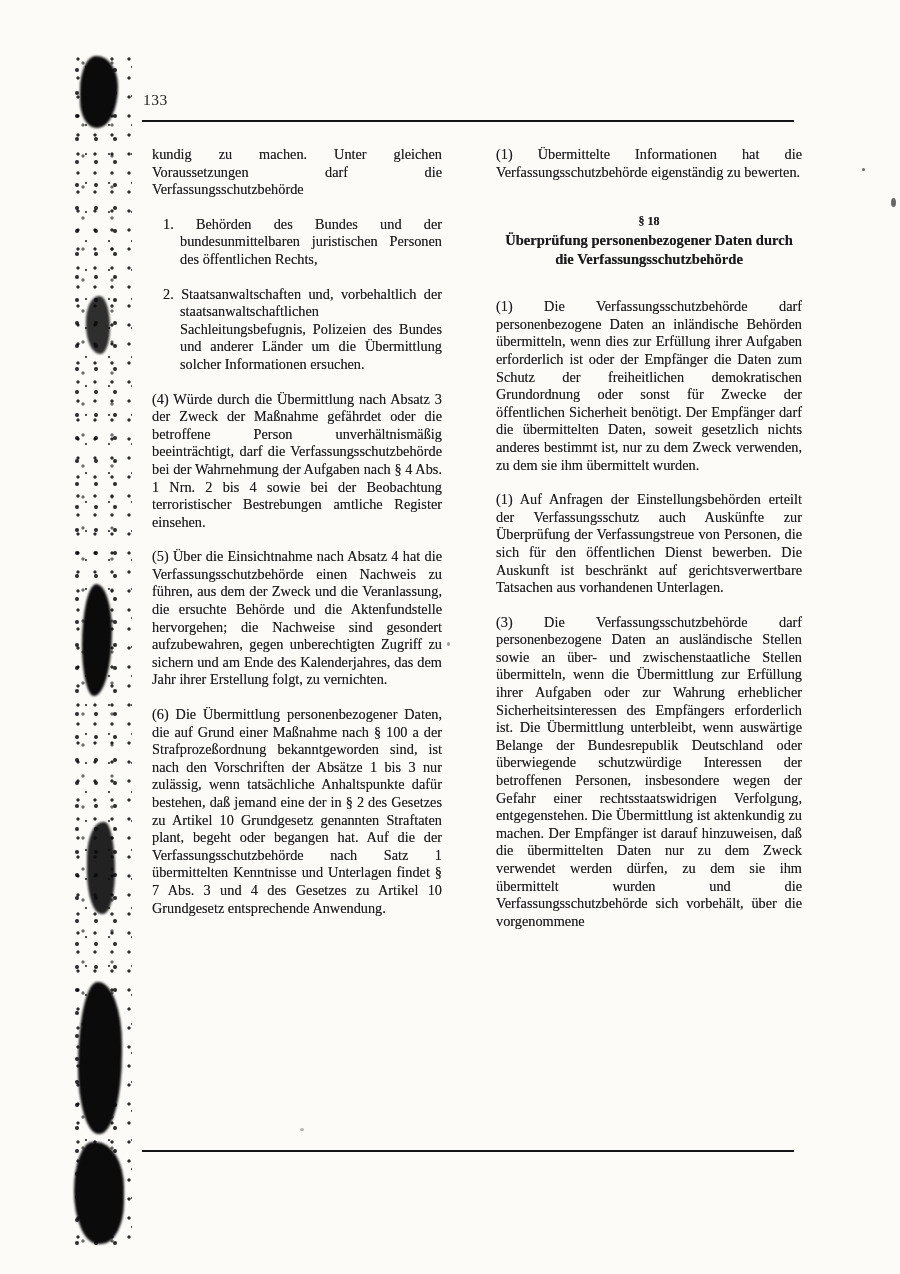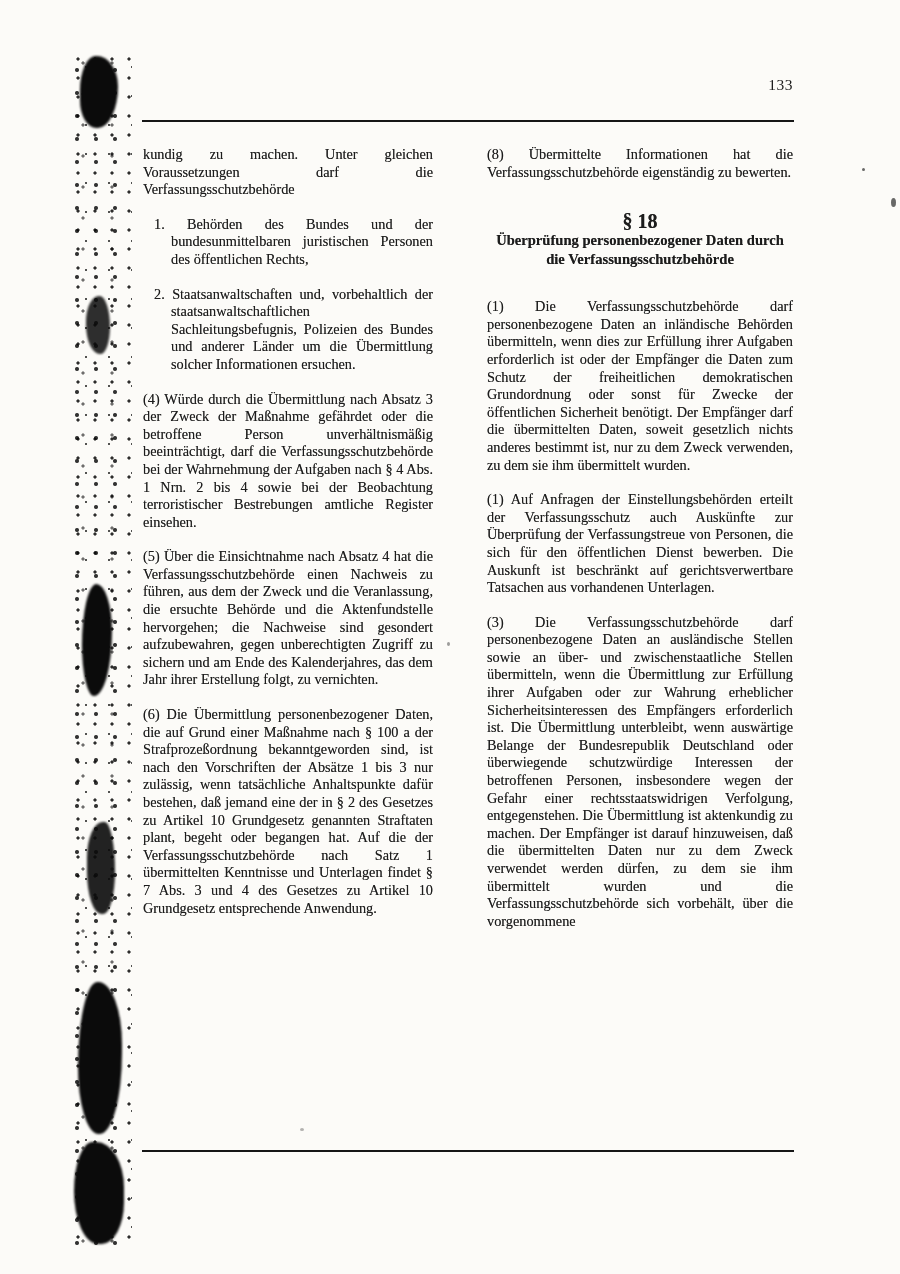--- a/index.html
+++ b/index.html
@@ -50,41 +50,41 @@
     opacity: .7;
   }
   .speck.s1 { left: 891px; top: 198px; width: 5px; height: 9px; }
   .speck.s2 { left: 862px; top: 168px; width: 3px; height: 3px; }
   .speck.s3 { left: 447px; top: 642px; width: 3px; height: 4px; opacity: .45; }
   .speck.s4 { left: 300px; top: 1128px; width: 4px; height: 3px; opacity: .35; }
 
   
   .page-number {
     position: absolute;
-    top: 76px;
+    top: 91px;
     left: 143px;
     width: 650px;
-    text-align: right;
+    text-align: left;
     font-size: 15.5px;
     letter-spacing: .5px;
   }
   .rule {
     position: absolute;
     left: 142px;
     width: 652px;
     height: 2px;
     background: #161616;
   }
   .top-rule { top: 120px; }
   .bottom-rule { top: 1150px; }
 
   .content {
     position: absolute;
     top: 146px;
-    left: 143px;
+    left: 152px;
     width: 650px;
     display: flex;
     gap: 54px;
   }
   .col { font-size: 14.3px; line-height: 17.6px; text-align: justify; }
   .col-left  { width: 290px; }
   .col-right { width: 306px; }
   .col p {
     margin: 0 0 17px 0;
     text-shadow: 0 0 .4px rgba(20,20,20,.55);
@@ -93,21 +93,21 @@
     margin-left: 11px;
     padding-left: 17px;
     text-indent: -17px;
   }
   .section-heading {
     margin: 30px 0 30px 0;
     text-align: center;
     font-weight: bold;
     text-shadow: 0 0 .4px rgba(20,20,20,.6);
   }
-  .section-number { font-size: 20px; line-height: 20px; }
+  .section-number { font-size: 12px; line-height: 20px; }
   .section-title  { font-size: 14.6px; line-height: 18.5px; }
 </style>
 </head>
 <body>
 
 <div class="page">
 
   <div class="binding-strip">
     <div class="blob b1"></div>
     <div class="blob b2"></div>
@@ -129,21 +129,21 @@
     <div class="col col-left">
       <p>kundig zu machen. Unter gleichen Voraussetzungen darf die Verfassungsschutzbehörde</p>
       <p class="list-item">1. Behörden des Bundes und der bundesunmittelbaren juristischen Personen des öffentlichen Rechts,</p>
       <p class="list-item">2. Staatsanwaltschaften und, vorbehaltlich der staatsanwaltschaftlichen Sachleitungsbefugnis, Polizeien des Bundes und anderer Länder um die Übermittlung solcher Informationen ersuchen.</p>
       <p>(4) Würde durch die Übermittlung nach Absatz 3 der Zweck der Maßnahme gefährdet oder die betroffene Person unverhältnismäßig beeinträchtigt, darf die Verfassungsschutzbehörde bei der Wahrnehmung der Aufgaben nach § 4 Abs. 1 Nrn. 2 bis 4 sowie bei der Beobachtung terroristischer Bestrebungen amtliche Register einsehen.</p>
       <p>(5) Über die Einsichtnahme nach Absatz 4 hat die Verfassungsschutzbehörde einen Nachweis zu führen, aus dem der Zweck und die Veranlassung, die ersuchte Behörde und die Aktenfundstelle hervorgehen; die Nachweise sind gesondert aufzubewahren, gegen unberechtigten Zugriff zu sichern und am Ende des Kalenderjahres, das dem Jahr ihrer Erstellung folgt, zu vernichten.</p>
       <p>(6) Die Übermittlung personenbezogener Daten, die auf Grund einer Maßnahme nach § 100 a der Strafprozeßordnung bekanntgeworden sind, ist nach den Vorschriften der Absätze 1 bis 3 nur zulässig, wenn tatsächliche Anhaltspunkte dafür bestehen, daß jemand eine der in § 2 des Gesetzes zu Artikel 10 Grundgesetz genannten Straftaten plant, begeht oder begangen hat. Auf die der Verfassungsschutzbehörde nach Satz 1 übermittelten Kenntnisse und Unterlagen findet § 7 Abs. 3 und 4 des Gesetzes zu Artikel 10 Grundgesetz entsprechende Anwendung.</p>
     </div>
 
     <div class="col col-right">
-      <p>(8) Übermittelte Informationen hat die Verfassungsschutzbehörde eigenständig zu bewerten.</p>
+      <p>(1) Übermittelte Informationen hat die Verfassungsschutzbehörde eigenständig zu bewerten.</p>
       <div class="section-heading">
         <div class="section-number">§ 18</div>
         <div class="section-title">Überprüfung personenbezogener Daten durch die Verfassungsschutzbehörde</div>
       </div>
       <p>(1) Die Verfassungsschutzbehörde darf personenbezogene Daten an inländische Behörden übermitteln, wenn dies zur Erfüllung ihrer Aufgaben erforderlich ist oder der Empfänger die Daten zum Schutz der freiheitlichen demokratischen Grundordnung oder sonst für Zwecke der öffentlichen Sicherheit benötigt. Der Empfänger darf die übermittelten Daten, soweit gesetzlich nichts anderes bestimmt ist, nur zu dem Zweck verwenden, zu dem sie ihm übermittelt wurden.</p>
       <p>(1) Auf Anfragen der Einstellungsbehörden erteilt der Verfassungsschutz auch Auskünfte zur Überprüfung der Verfassungstreue von Personen, die sich für den öffentlichen Dienst bewerben. Die Auskunft ist beschränkt auf gerichtsverwertbare Tatsachen aus vorhandenen Unterlagen.</p>
       <p>(3) Die Verfassungsschutzbehörde darf personenbezogene Daten an ausländische Stellen sowie an über- und zwischenstaatliche Stellen übermitteln, wenn die Übermittlung zur Erfüllung ihrer Aufgaben oder zur Wahrung erheblicher Sicherheitsinteressen des Empfängers erforderlich ist. Die Übermittlung unterbleibt, wenn auswärtige Belange der Bundesrepublik Deutschland oder überwiegende schutzwürdige Interessen der betroffenen Personen, insbesondere wegen der Gefahr einer rechtsstaatswidrigen Verfolgung, entgegenstehen. Die Übermittlung ist aktenkundig zu machen. Der Empfänger ist darauf hinzuweisen, daß die übermittelten Daten nur zu dem Zweck verwendet werden dürfen, zu dem sie ihm übermittelt wurden und die Verfassungsschutzbehörde sich vorbehält, über die vorgenommene</p>
     </div>
 
   </div>

